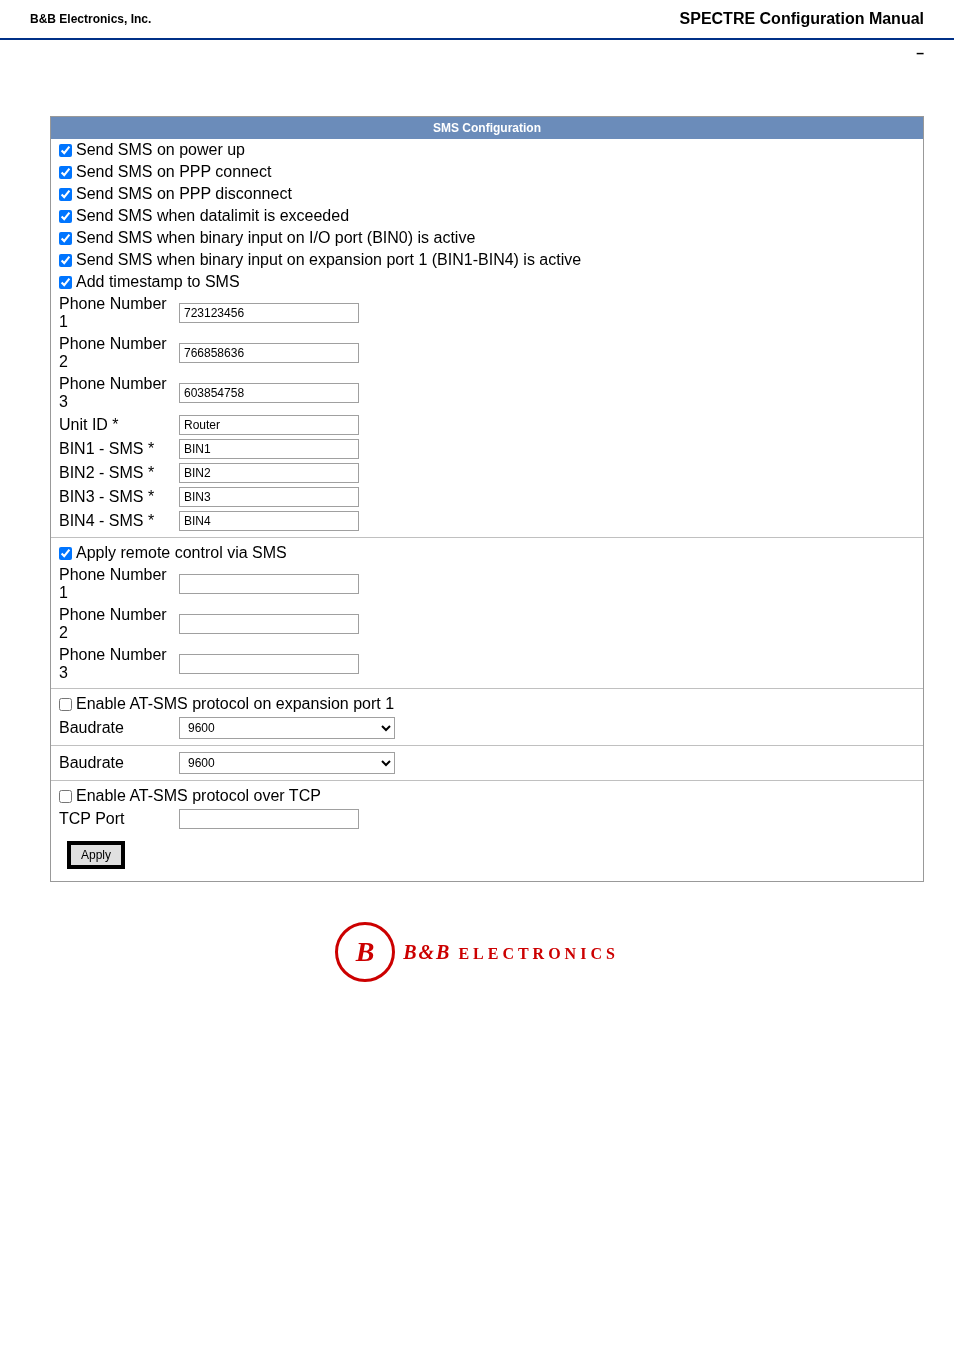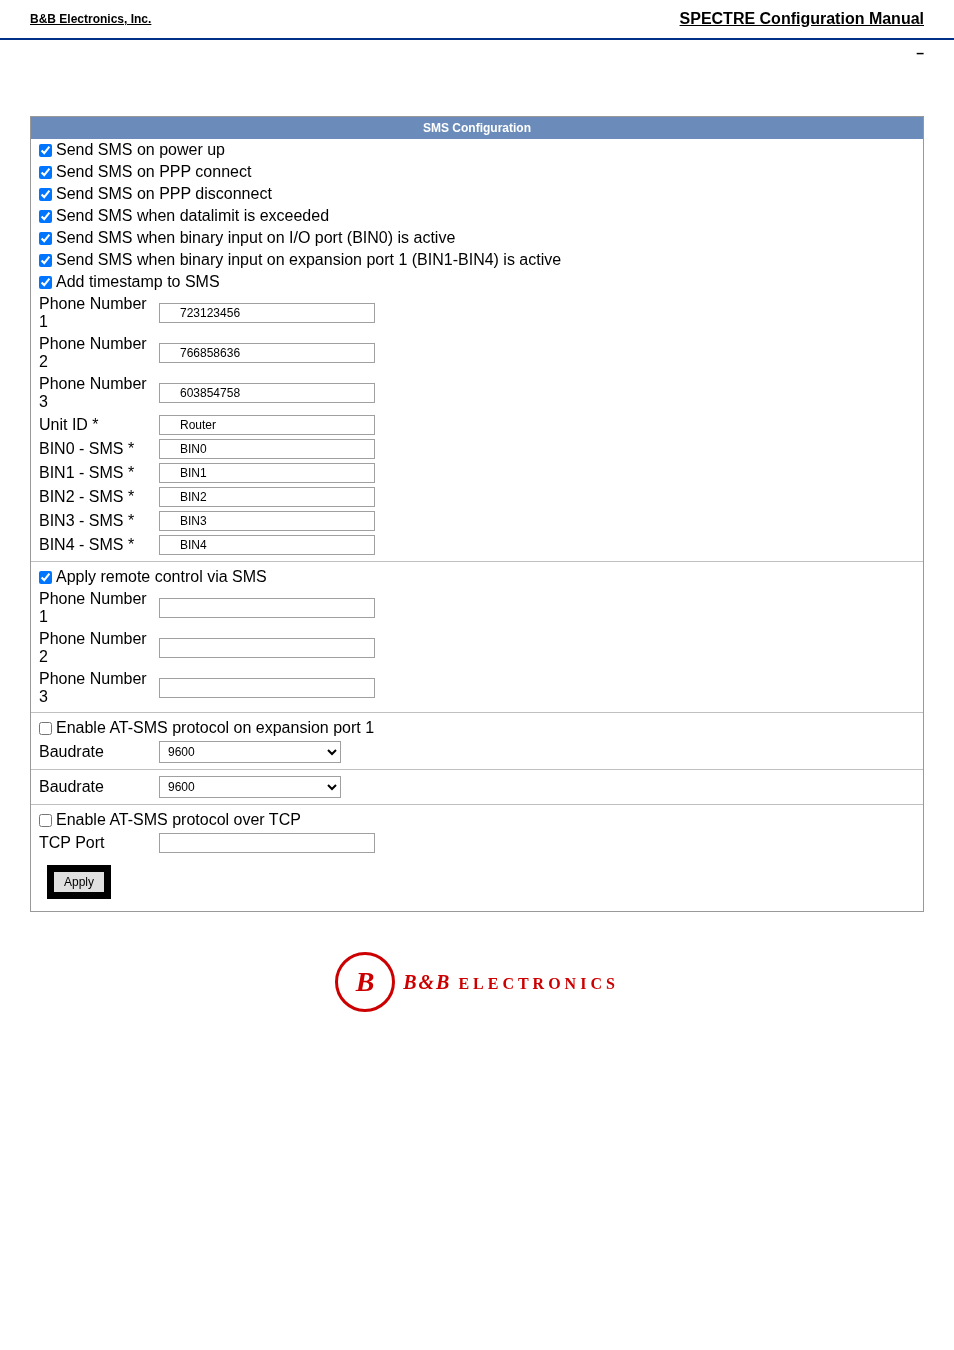--- a/index.html
+++ b/index.html
@@ -12,21 +12,20 @@
       min-height: 1350px;
     }
 
     
     .header {
       display: flex;
       justify-content: space-between;
       align-items: center;
       padding: 10px 30px;
       border-bottom: 2px solid #003087;
-      text-decoration: underline;
     }
     .header-left {
       font-weight: bold;
       font-size: 12px;
     }
     .header-right {
       font-weight: bold;
       font-size: 16px;
     }
 
@@ -45,31 +44,31 @@
     }
 
     .field-label {
       width: 120px;
       font-size: 16px;
       flex-shrink: 0;
     }
 
     .field-input {
       border: 1px solid #a0a0a0;
-      padding: 2px 20px;
-      font-size: 12px;
-      width: 216px;
+      padding: 2px 4px;
+      font-size: 12px;
+      width: 180px;
       background: #fff;
     }
 
     .field-select {
       border: 1px solid #a0a0a0;
       padding: 2px 4px;
       font-size: 12px;
-      width: 182px;
+      width: 216px;
       background: #fff;
     }
 
     .checkbox-label {
       font-size: 16px;
       cursor: pointer;
     }
 
     input[type="checkbox"] {
       margin-right: 4px;
@@ -77,21 +76,21 @@
     }
 
     .note-text {
       font-size: 11px;
       font-style: italic;
       color: #333;
       padding: 3px 8px;
     }
 
     .apply-btn {
-      border: 7px solid #000000;
+      border: 4px solid #000000;
       background: #e0e0e0;
       padding: 3px 10px;
       font-size: 12px;
       cursor: pointer;
       margin: 6px 8px;
     }
 
     
     .footer {
       display: flex;
@@ -129,20 +128,21 @@
     .bb-logo-name {
       font-size: 20px;
       font-weight: bold;
       color: #cc0000;
       letter-spacing: 2px;
       font-family: serif;
     }
 
     .inner-content {
       padding: 0 30px;
+      margin-left: 20px;
     }
 
     .sms-container {
       border: 1px solid #999;
       margin-top: 50px;
     }
 
     .sms-title-bar {
       background-color: #6b8cba;
       color: white;
@@ -230,24 +230,20 @@
             <span class="field-label">Phone Number 2</span>
       <input type="text" class="field-input" value="766858636" style="">
           </div>
           <div class="row-item">
             <span class="field-label">Phone Number 3</span>
       <input type="text" class="field-input" value="603854758" style="">
           </div>
           <div class="row-item">
             <span class="field-label">Unit ID *</span>
       <input type="text" class="field-input" value="Router" style="">
-          </div>
-          <div class="row-item">
-            <span class="field-label">BIN0 - SMS *</span>
-      <input type="text" class="field-input" value="BIN0" style="">
           </div>
           <div class="row-item">
             <span class="field-label">BIN1 - SMS *</span>
       <input type="text" class="field-input" value="BIN1" style="">
           </div>
           <div class="row-item">
             <span class="field-label">BIN2 - SMS *</span>
       <input type="text" class="field-input" value="BIN2" style="">
           </div>
           <div class="row-item">

